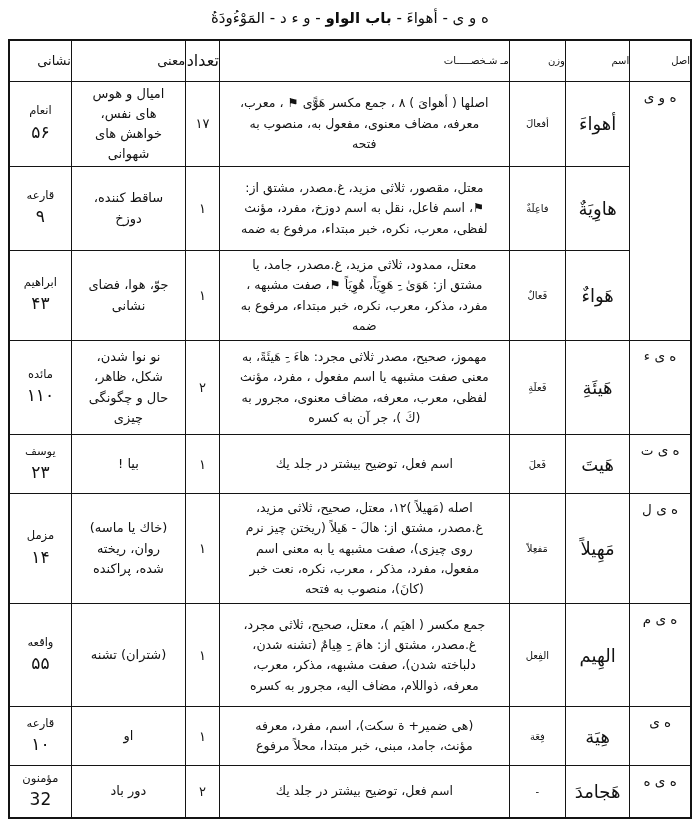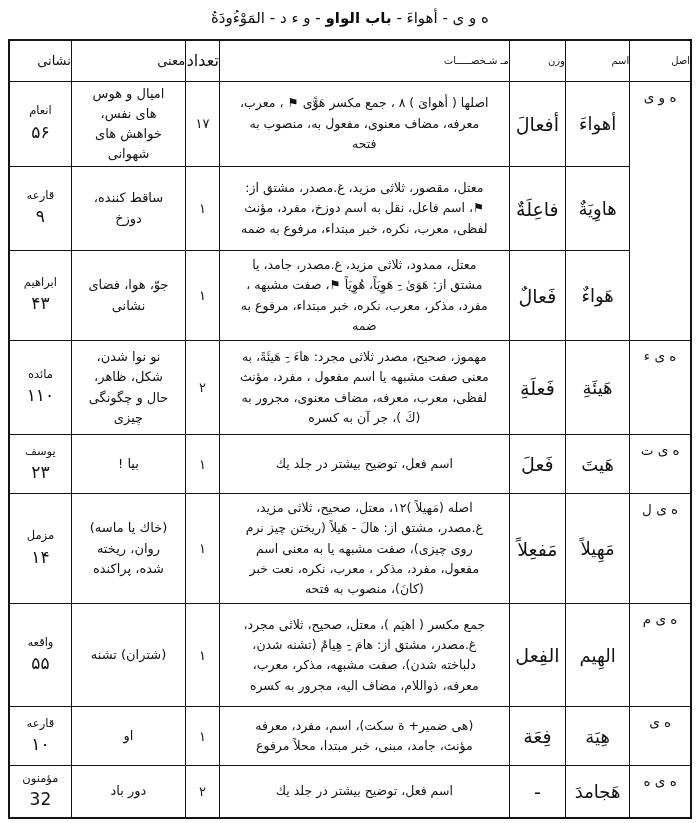--- a/index.html
+++ b/index.html
@@ -35,21 +35,21 @@
     text-align: center;
     overflow: hidden;
     font-weight: normal;
   }
   th { height: 41px; text-align: right; }
   .h-main  { font-size: 10px; }
   .h-small { font-size: 16px; }
   .h-mid   { font-size: 13px; }
   .c-asl   { font-size: 13.5px; vertical-align: top; padding-top: 7px; }
   .c-ism   { font-size: 18px; }
-  .c-vazn  { font-size: 19px; }
+  .c-vazn  { font-size: 10px; }
   .c-desc  { font-size: 12.5px; line-height: 1.62; padding: 4px 20px; }
   .c-count { font-size: 13px; }
   .c-mean  { font-size: 13px; line-height: 1.55; padding: 2px 11px; }
   .c-addr  { font-size: 11.5px; line-height: 1.5; }
   .c-addr .num { display: block; font-size: 17px; }
 </style>
 </head>
 <body>
 
 <div class="page">

